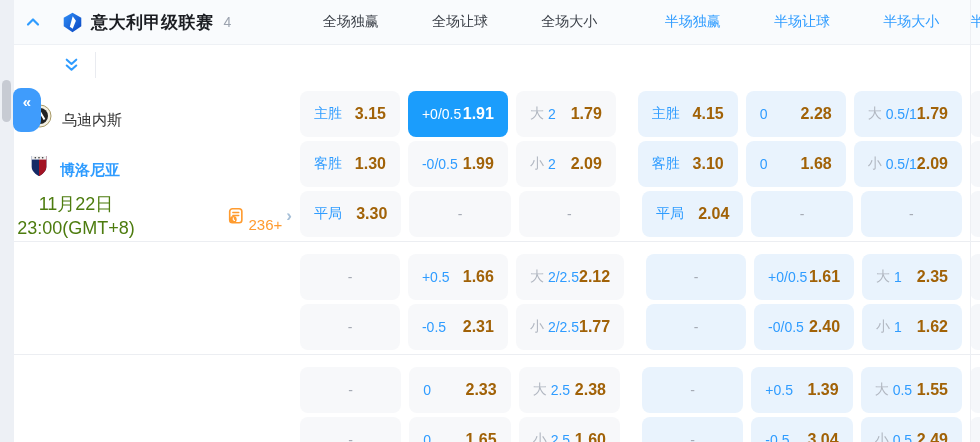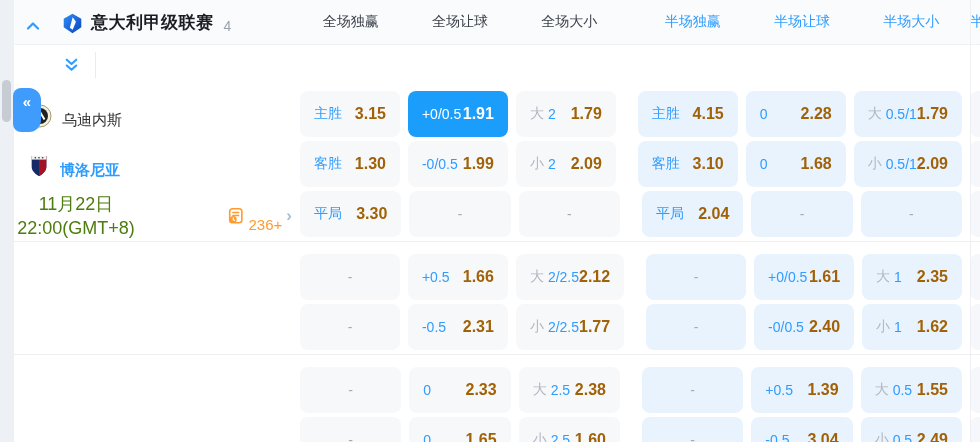--- a/index.html
+++ b/index.html
@@ -7,21 +7,21 @@
         font-family:"Liberation Sans",sans-serif;color:#333;}
   
   .gutter{position:absolute;left:0;top:0;width:14px;height:442px;background:#edf0f5;}
   .scroll-thumb{position:absolute;left:2px;top:80px;width:9px;height:42px;border-radius:5px;background:#c7cbd3;}
   .card{position:absolute;left:14px;top:0;width:966px;height:442px;background:#fff;}
   
   .right-divider{position:absolute;left:956px;top:0;width:1px;height:442px;background:#edeff3;z-index:3;}
 
   
   .league-header{height:44px;display:flex;align-items:center;background:#f9fbfd;border-bottom:1px solid #eef1f5;}
-  .league-left{width:286px;display:flex;align-items:flex-end;padding-left:11px;box-sizing:border-box;}
+  .league-left{width:286px;display:flex;align-items:center;padding-left:11px;box-sizing:border-box;}
   .icon-btn{display:inline-flex;align-items:center;justify-content:center;cursor:pointer;}
   .league-logo{margin-left:21px;display:inline-flex;}
   .league-title{margin-left:8px;font-size:17px;font-weight:700;color:#1b1d22;letter-spacing:.5px;}
   .league-count{margin-left:10px;font-size:14px;color:#9ca3af;}
   .col-headers{flex:1;display:flex;align-items:center;}
   .col-h{flex:1;margin-right:8px;text-align:center;font-size:14px;color:#3a3f47;cursor:pointer;}
   .col-h.half{color:#2f9cff;}
   .col-h.half-start{margin-left:14px;}
   .header-sliver{width:10px;overflow:hidden;color:#2f9cff;font-size:14px;white-space:nowrap;flex:0 0 10px;}
 
@@ -145,21 +145,21 @@
               <circle cx="8" cy="4" r="0.9" fill="#333"></circle>
                 <circle cx="12" cy="4" r="0.9" fill="#333"></circle>
                 <circle cx="16" cy="4" r="0.9" fill="#333"></circle>
             </svg>
           </span>
           <span class="team-name away">博洛尼亚</span>
         </div>
         <div class="meta-line">
           <div class="date-block">
             <div>11月22日</div>
-            <div>22:00(GMT+8)</div>
+            <div>23:00(GMT+8)</div>
           </div>
           <div class="more-link">
             <span style="display:inline-flex;">
               <svg width="18" height="18" viewBox="0 0 20 20">
                 <rect x="3" y="2" width="13.5" height="15.5" rx="3" fill="none" stroke="#ff9b2f" stroke-width="1.8"></rect>
                 <line x1="6.5" y1="6.2" x2="13" y2="6.2" stroke="#ff9b2f" stroke-width="1.6" stroke-linecap="round"></line>
                 <line x1="6.5" y1="9.4" x2="13" y2="9.4" stroke="#ff9b2f" stroke-width="1.6" stroke-linecap="round"></line>
                 <circle cx="7" cy="13.8" r="3.8" fill="#ff9b2f"></circle>
                 <path d="M7 12 v2 l1.4 1" fill="none" stroke="#ffffff" stroke-width="1.2" stroke-linecap="round"></path>
               </svg>

